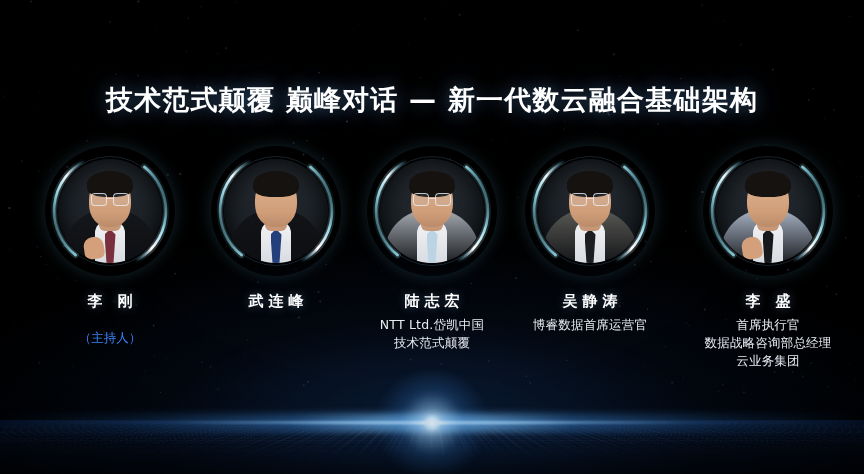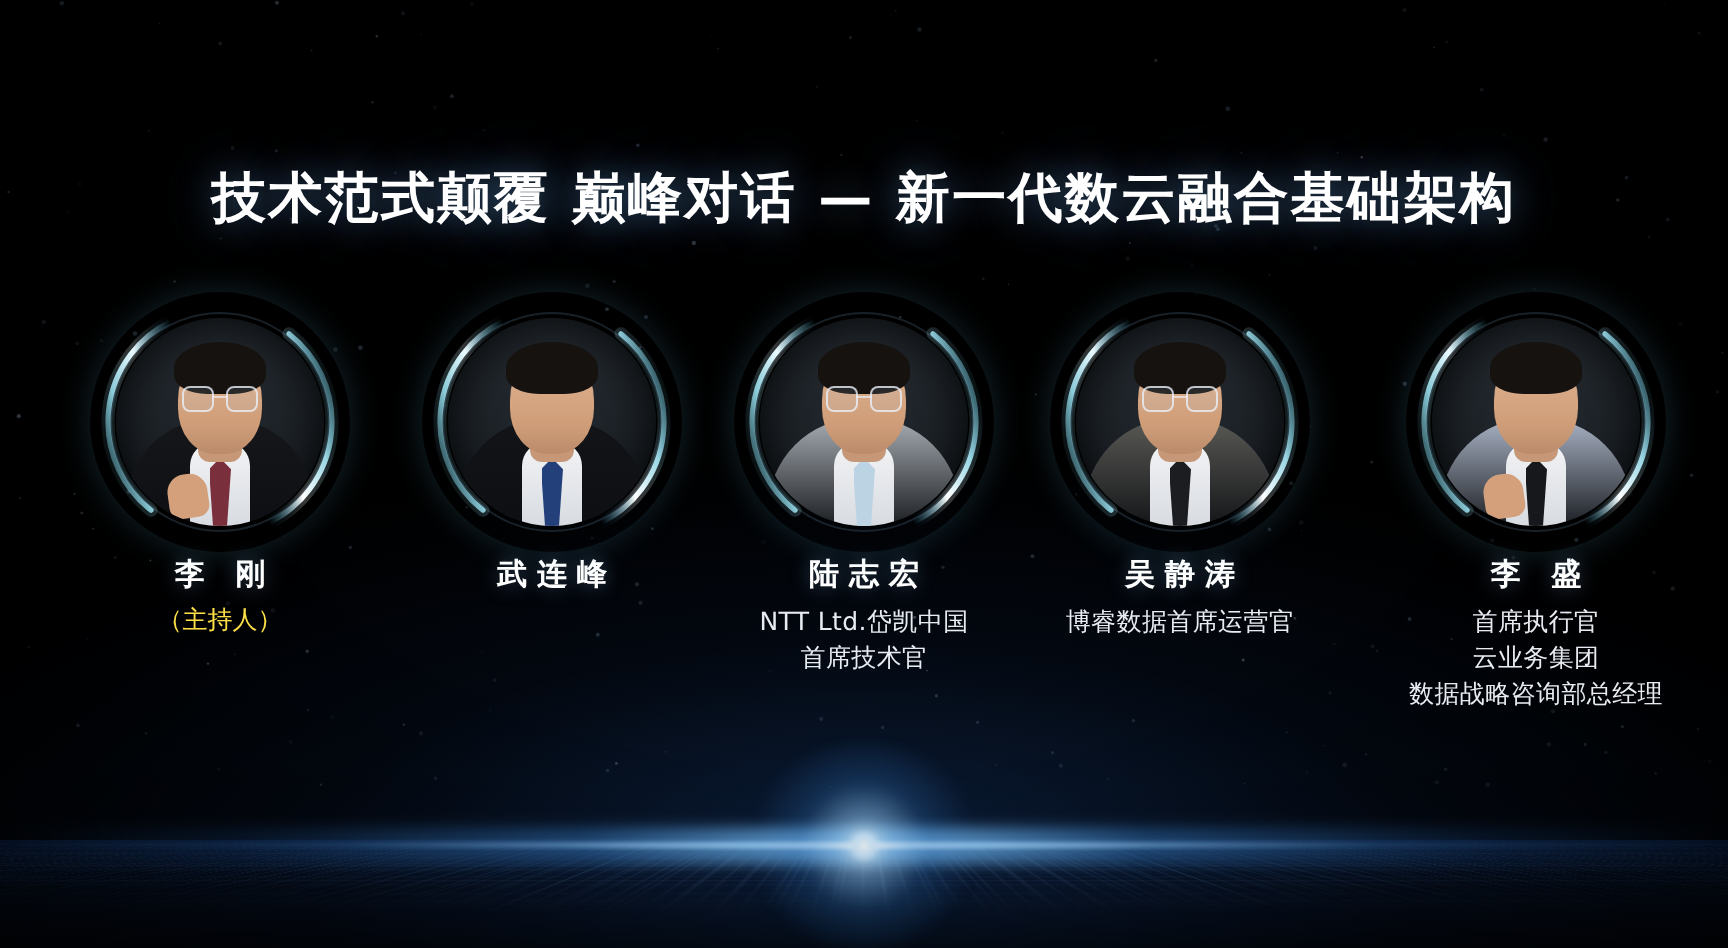--- a/index.html
+++ b/index.html
@@ -291,39 +291,39 @@
   }
   .ring-glow {
     position: absolute;
     inset: -9px;
     border-radius: 50%;
     box-shadow: 0 0 16px rgba(100,190,225,0.20);
     pointer-events: none;
   }
 
   .name {
-    margin-top: 10px;
+    margin-top: 24px;
     color: #ffffff;
     font-size: 15px;
     font-weight: bold;
     letter-spacing: 5px;
     text-indent: 5px;
     line-height: 20px;
     text-shadow: 0 0 10px rgba(140,190,240,0.35);
   }
   .titles {
     margin-top: 5px;
     color: #e8ecf2;
     font-size: 12.5px;
     line-height: 18px;
     letter-spacing: .2px;
   }
   .role-note {
-    margin-top: 4px;
-    color: #fde047;
+    margin-top: 18px;
+    color: #3b82f6;
     font-size: 12.5px;
     line-height: 18px;
   }
 </style>
 </head>
 <body>
 
 <div id="stage">
 
   <div class="bg-base"></div>
@@ -685,21 +685,21 @@
               <path d="M25.52,104.13 A56,56 0 0 1 35.45,9.67" fill="none" stroke="url(#ga2)" stroke-width="2.6" stroke-linecap="round" opacity="1"></path>
               <path d="M25.52,104.13 A56,56 0 0 1 35.45,9.67" fill="none" stroke="url(#ga2)" stroke-width="6.5" stroke-linecap="round" opacity="0.22"></path>
               <path d="M94.48,15.87 A56,56 0 0 1 84.55,110.33" fill="none" stroke="url(#gb2)" stroke-width="2.6" stroke-linecap="round" opacity="1"></path>
               <path d="M94.48,15.87 A56,56 0 0 1 84.55,110.33" fill="none" stroke="url(#gb2)" stroke-width="6.5" stroke-linecap="round" opacity="0.22"></path>
             </svg></div>
           <div class="ring-glow"></div>
         </div>
         <div class="name">陆志宏</div>
         <div class="titles">
           <div>NTT Ltd.岱凯中国</div>
-          <div>首席技术官</div>
+          <div>技术范式颠覆</div>
         </div>
       </div>
       <div class="speaker" style="left: 590px;">
         <div class="portrait">
           <div class="disc">
             <div class="person">
               <div class="p-body" style="background: linear-gradient(rgb(90, 90, 86), rgb(12, 14, 17));"></div>
               <div class="p-shirt"></div>
               <div class="p-tie" style="background: rgb(27, 29, 33);"></div>
               <div class="p-neck"></div>
@@ -772,19 +772,19 @@
               <path d="M25.52,104.13 A56,56 0 0 1 35.45,9.67" fill="none" stroke="url(#ga4)" stroke-width="2.6" stroke-linecap="round" opacity="1"></path>
               <path d="M25.52,104.13 A56,56 0 0 1 35.45,9.67" fill="none" stroke="url(#ga4)" stroke-width="6.5" stroke-linecap="round" opacity="0.22"></path>
               <path d="M94.48,15.87 A56,56 0 0 1 84.55,110.33" fill="none" stroke="url(#gb4)" stroke-width="2.6" stroke-linecap="round" opacity="1"></path>
               <path d="M94.48,15.87 A56,56 0 0 1 84.55,110.33" fill="none" stroke="url(#gb4)" stroke-width="6.5" stroke-linecap="round" opacity="0.22"></path>
             </svg></div>
           <div class="ring-glow"></div>
         </div>
         <div class="name">李 盛</div>
         <div class="titles">
           <div>首席执行官</div>
+          <div>数据战略咨询部总经理</div>
           <div>云业务集团</div>
-          <div>数据战略咨询部总经理</div>
         </div>
       </div>
     </div>
 
 </div>
 
 </body></html>

